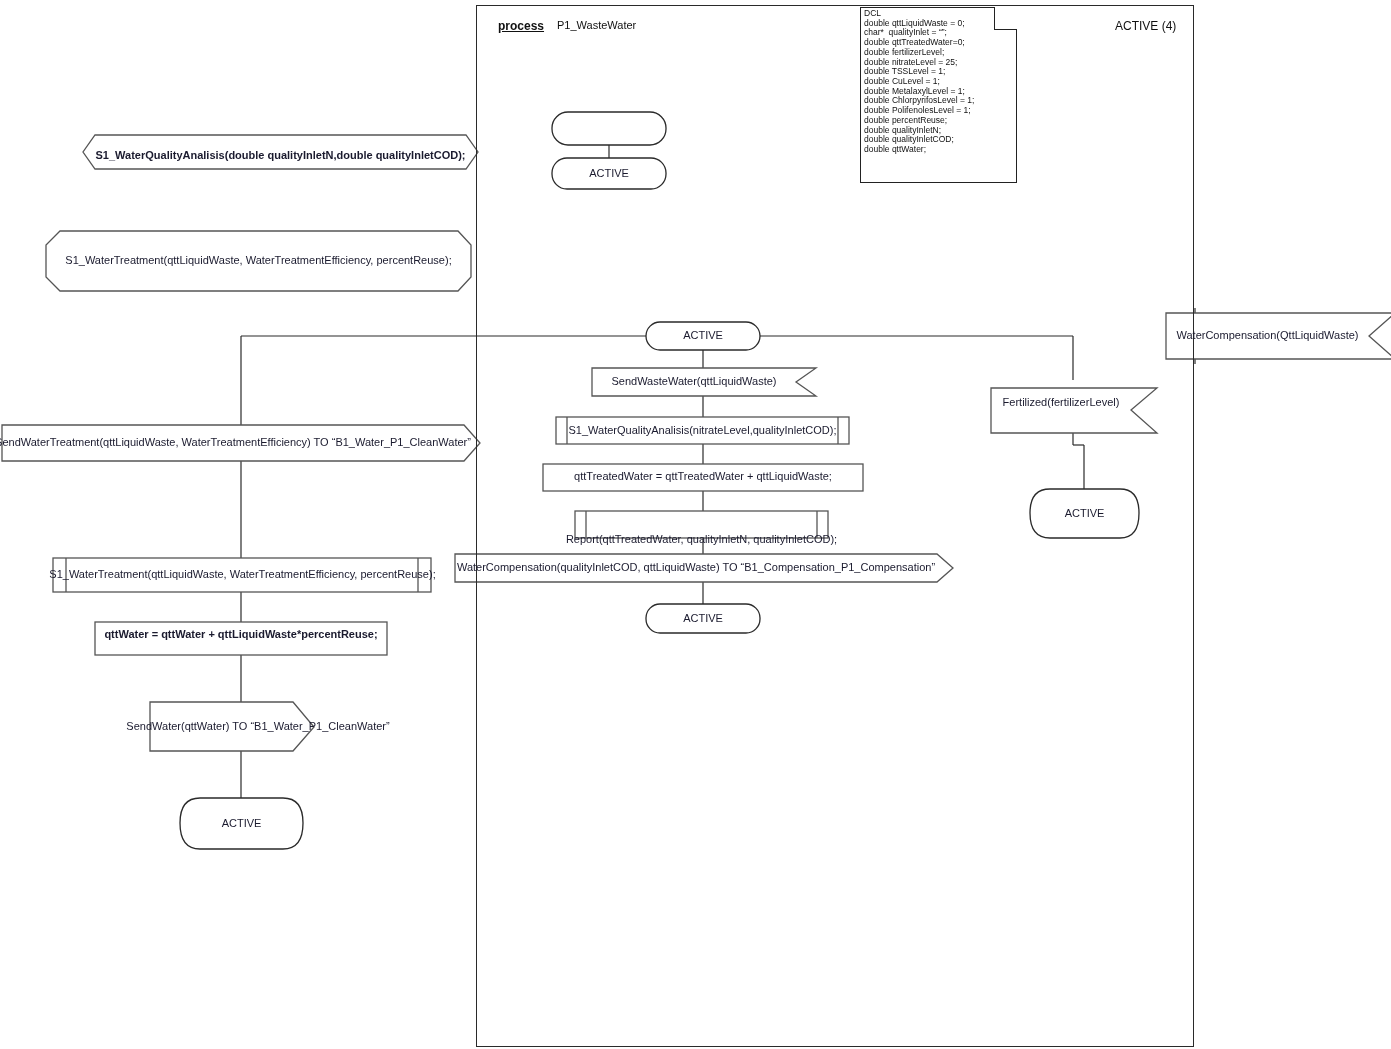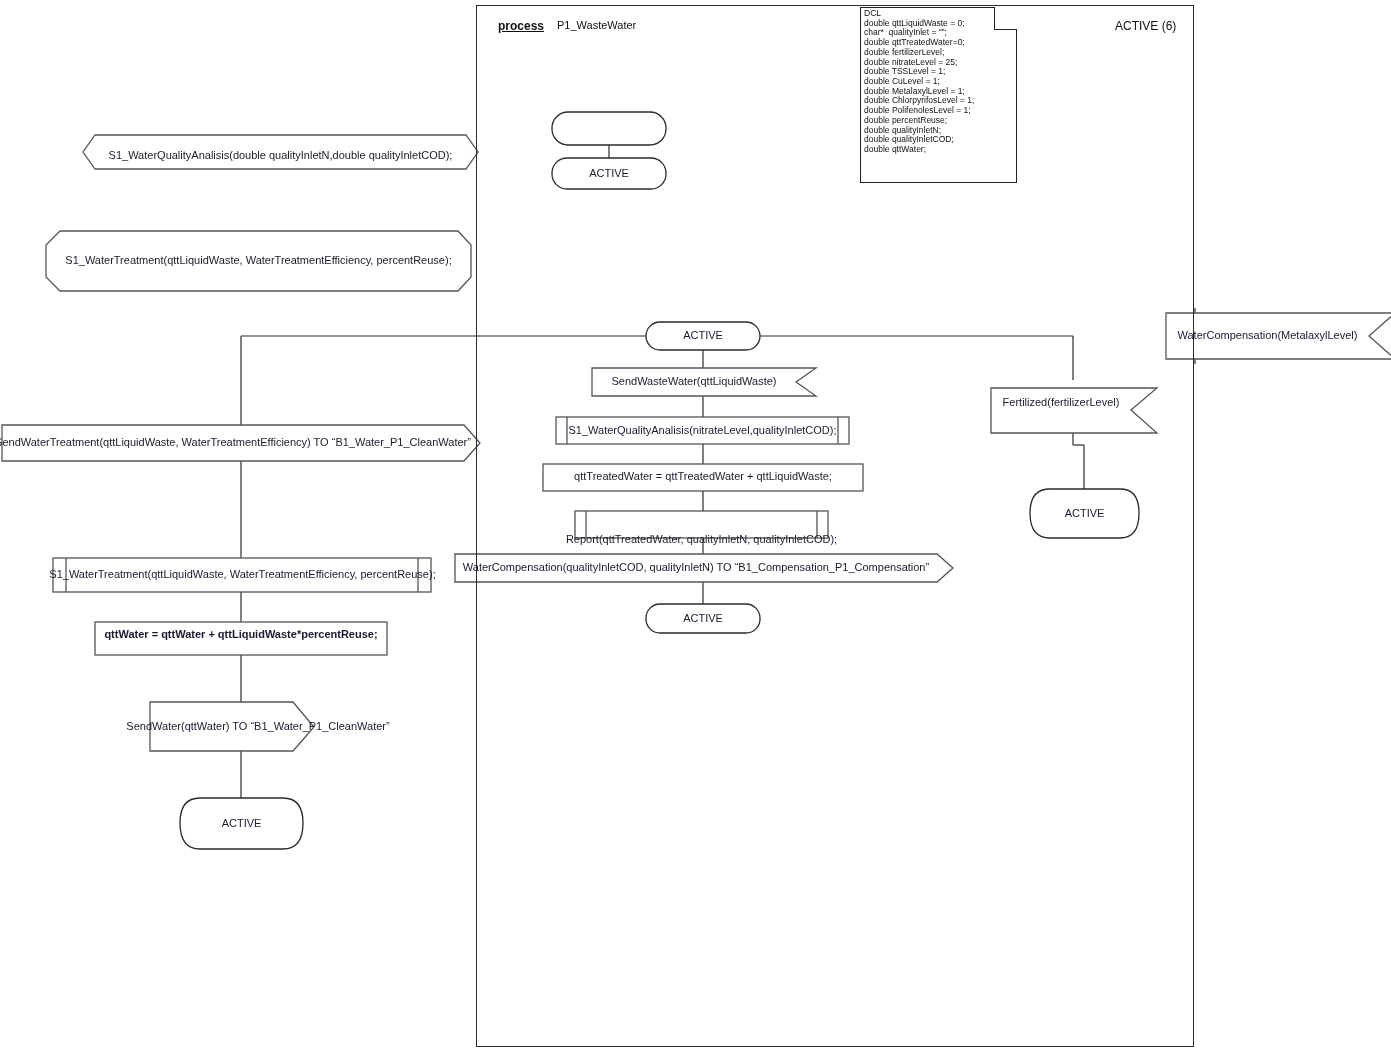--- a/index.html
+++ b/index.html
@@ -54,21 +54,21 @@
   }
 </style>
 </head>
 <body>
 
 <div id="canvas">
 
   <div id="frame" style="left:476px;top:5px;width:716px;height:1040px;"></div>
   <div id="proc-kw" style="left:498px;top:19px;">process</div>
   <div id="proc-nm" style="left:557px;top:19px;">P1_WasteWater</div>
-  <div id="active-count" style="left:1115px;top:19px;">ACTIVE  (6)</div>
+  <div id="active-count" style="left:1115px;top:19px;">ACTIVE  (4)</div>
 
   <div id="dcl" style="left:860px;top:7px;width:157px;height:176px;">
     <div class="fold"></div>
   </div>
   <div id="dcl-text" style="left:864px;top:9px;width:150px;">DCL
 double qttLiquidWaste = 0;
 char*  qualityInlet = “”;
 double qttTreatedWater=0;
 double fertilizerLevel;
 double nitrateLevel = 25;
@@ -204,49 +204,49 @@
         <path d="M 1050,489 L 1120,489 Q 1139,489 1139,513 Q 1139,538 1120,538 L 1050,538 Q 1030,538 1030,513 Q 1030,489 1050,489 Z"></path>
       </g>
 
       <g stroke="#555555" stroke-width="1.3">
         <path d="M 1166,313 L 1395,313 L 1369,336 L 1395,359 L 1166,359 Z"></path>
       </g>
 
     </g>
   </svg>
 
-  <div class="lbl" style="left:83px;top:135px;width:395px;height:42px;">S1_WaterQualityAnalisis(double qualityInletN,double qualityInletCOD);</div>
+  <div class="lbl" style="left:83px;top:135px;width:395px;height:42px;font-weight:bold;">S1_WaterQualityAnalisis(double qualityInletN,double qualityInletCOD);</div>
 
   <div class="lbl" style="left:46px;top:231px;width:425px;height:60px;">S1_WaterTreatment(qttLiquidWaste, WaterTreatmentEfficiency, percentReuse);</div>
 
   <div class="lbl" style="left:552px;top:158px;width:114px;height:31px;">ACTIVE</div>
 
   <div class="lbl" style="left:646px;top:322px;width:114px;height:28px;">ACTIVE</div>
 
   <div class="lbl" style="left:592px;top:368px;width:204px;height:28px;">SendWasteWater(qttLiquidWaste)</div>
 
   <div class="lbl" style="left:567px;top:417px;width:271px;height:27px;">S1_WaterQualityAnalisis(nitrateLevel,qualityInletCOD);</div>
 
   <div class="lbl" style="left:543px;top:464px;width:320px;height:25px;">qttTreatedWater = qttTreatedWater + qttLiquidWaste;</div>
 
   <div class="lbl" style="left:575px;top:526px;width:253px;height:27px;text-align:right;">Report(qttTreatedWater, qualityInletN, qualityInletCOD);</div>
 
-  <div class="lbl" style="left:455px;top:554px;width:482px;height:28px;">WaterCompensation(qualityInletCOD, qualityInletN) TO “B1_Compensation_P1_Compensation”</div>
+  <div class="lbl" style="left:455px;top:554px;width:482px;height:28px;">WaterCompensation(qualityInletCOD, qttLiquidWaste) TO “B1_Compensation_P1_Compensation”</div>
 
   <div class="lbl" style="left:646px;top:604px;width:114px;height:29px;">ACTIVE</div>
 
   <div class="lbl" style="left:2px;top:425px;width:462px;height:36px;">SendWaterTreatment(qttLiquidWaste, WaterTreatmentEfficiency) TO “B1_Water_P1_CleanWater”</div>
 
   <div class="lbl" style="left:60px;top:558px;width:365px;height:34px;">S1_WaterTreatment(qttLiquidWaste, WaterTreatmentEfficiency, percentReuse);</div>
 
   <div class="lbl" style="left:95px;top:622px;width:292px;height:26px;font-weight:bold;">qttWater = qttWater + qttLiquidWaste*percentReuse;</div>
 
   <div class="lbl" style="left:113px;top:702px;width:290px;height:49px;">SendWater(qttWater) TO “B1_Water_P1_CleanWater”</div>
 
   <div class="lbl" style="left:180px;top:798px;width:123px;height:51px;">ACTIVE</div>
 
   <div class="lbl" style="left:991px;top:388px;width:140px;height:29px;">Fertilized(fertilizerLevel)</div>
 
   <div class="lbl" style="left:1030px;top:489px;width:109px;height:49px;">ACTIVE</div>
 
-  <div class="lbl" style="left:1166px;top:313px;width:203px;height:46px;">WaterCompensation(MetalaxylLevel)</div>
+  <div class="lbl" style="left:1166px;top:313px;width:203px;height:46px;">WaterCompensation(QttLiquidWaste)</div>
 
 </div>
 
 </body></html>

